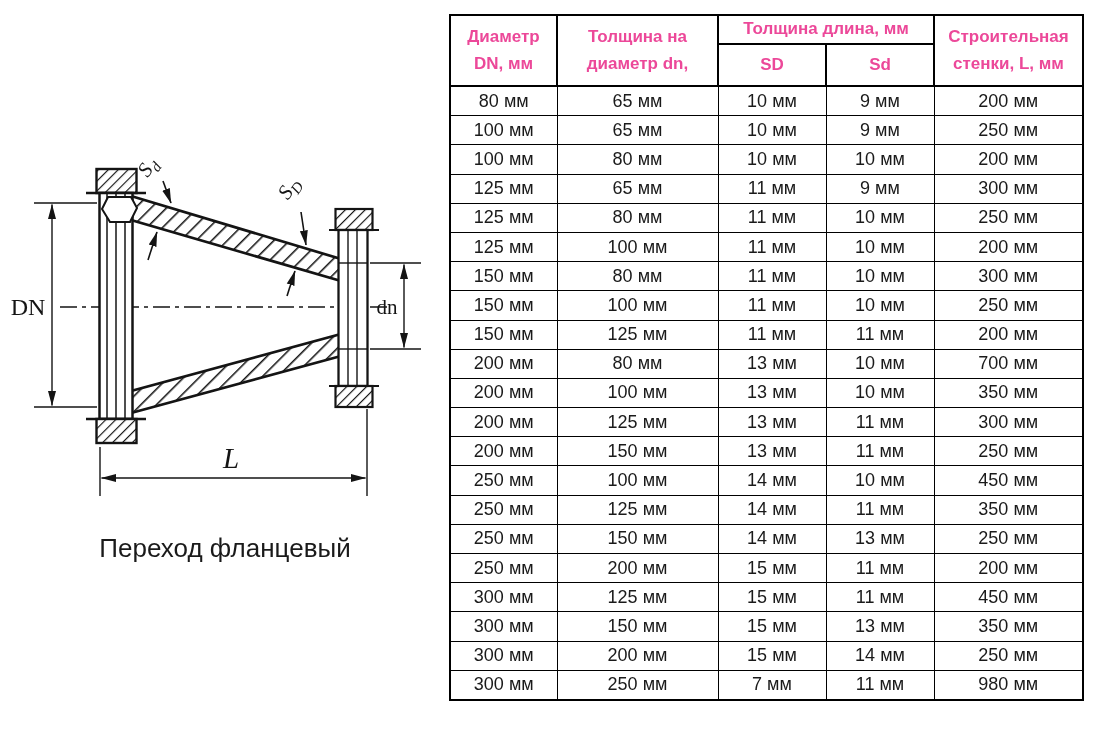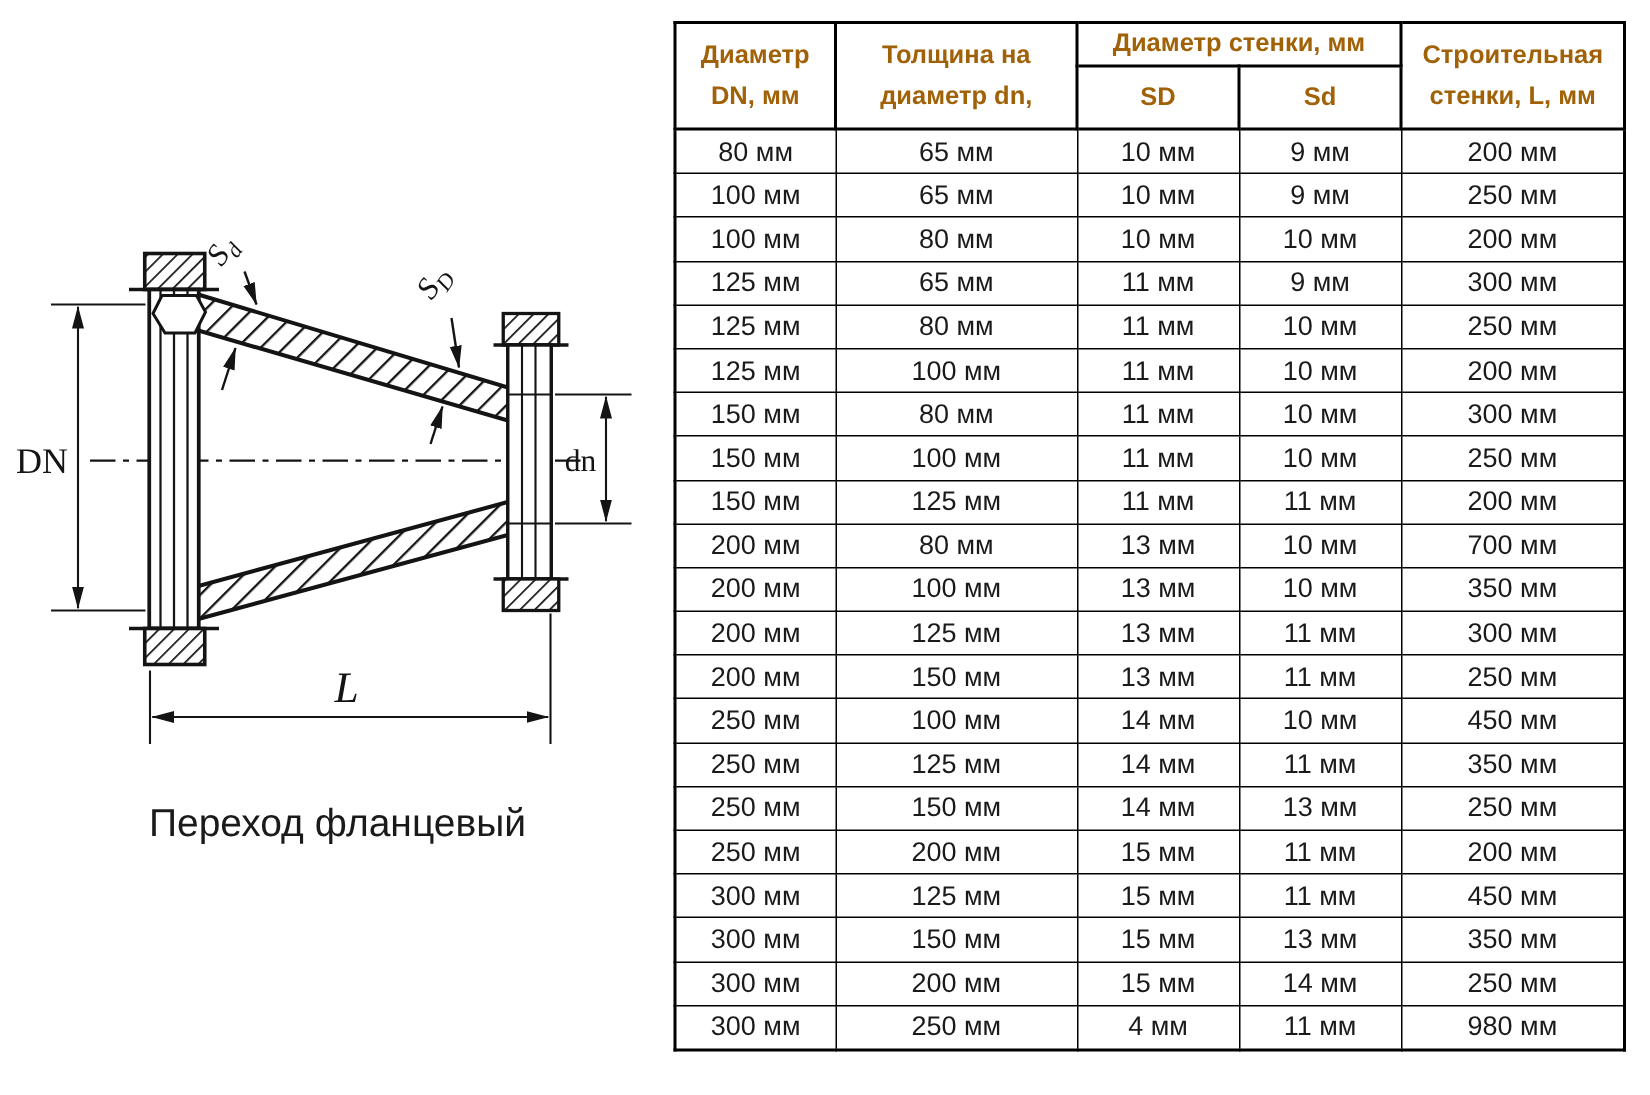--- a/index.html
+++ b/index.html
@@ -3,21 +3,21 @@
 <meta charset="utf-8">
 <style>
   html,body{margin:0;padding:0;background:#fff;}
   #page{position:relative;width:1100px;height:730px;background:#ffffff;overflow:hidden;
         font-family:"Liberation Sans",sans-serif;color:#000;}
   #fig{position:absolute;left:0;top:0;width:445px;height:730px;}
 
   table.spec{position:absolute;left:449px;top:14px;width:633px;border-collapse:collapse;
              table-layout:fixed;background:#fff;border:2px solid #000;}
   table.spec th{border:2px solid #000;font-weight:bold;font-size:17px;line-height:1.55;
-                padding:0;text-align:center;vertical-align:middle;color:#a16207;
+                padding:0;text-align:center;vertical-align:middle;color:#ec4899;
                 font-family:"Liberation Sans",sans-serif;}
   table.spec td{border:1.6px solid #000;font-size:18px;padding:0;height:28.2px;
                 text-align:center;vertical-align:middle;color:#1a1a1a;
                 font-family:"Liberation Sans",sans-serif;}
   tr.hrow1{height:29px;} tr.hrow2{height:42px;}
   .svgtxt{fill:#141414;}
 </style>
 </head>
 <body>
 
@@ -120,21 +120,21 @@
     <thead>
       <tr class="hrow1">
         <th rowspan="2">
           <div>Диаметр</div>
           <div>DN, мм</div>
         </th>
         <th rowspan="2">
           <div>Толщина на</div>
           <div>диаметр dn,</div>
         </th>
-        <th colspan="2">Диаметр стенки, мм</th>
+        <th colspan="2">Толщина длина, мм</th>
         <th rowspan="2">
           <div>Строительная</div>
           <div>стенки, L, мм</div>
         </th>
       </tr>
       <tr class="hrow2">
         <th>SD</th>
         <th>Sd</th>
       </tr>
     </thead>
@@ -275,20 +275,20 @@
         <tr>
           <td>300 мм</td>
           <td>200 мм</td>
           <td>15 мм</td>
           <td>14 мм</td>
           <td>250 мм</td>
         </tr>
         <tr>
           <td>300 мм</td>
           <td>250 мм</td>
-          <td>4 мм</td>
+          <td>7 мм</td>
           <td>11 мм</td>
           <td>980 мм</td>
         </tr>
       </tbody>
   </table>
 
 </div>
 
 </body></html>

